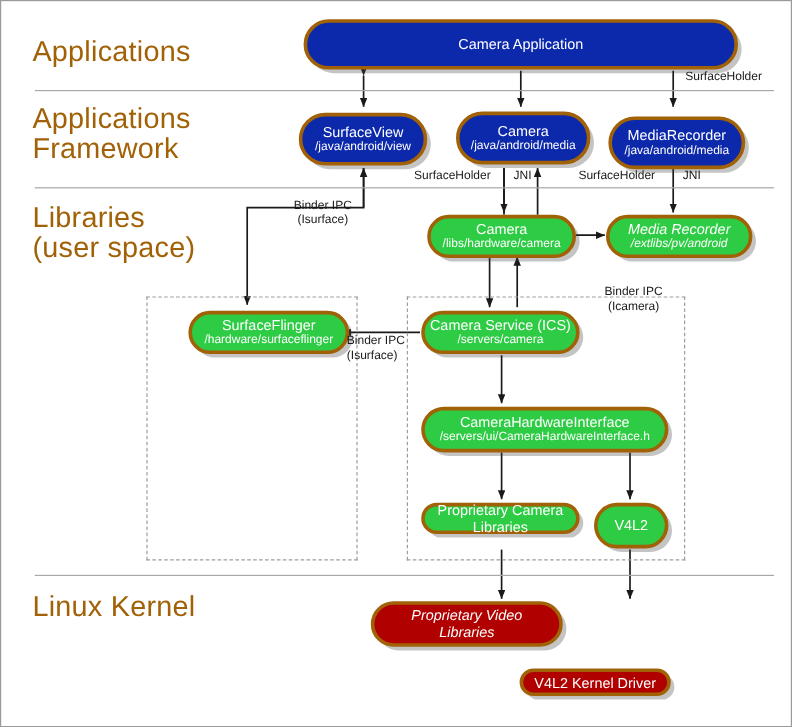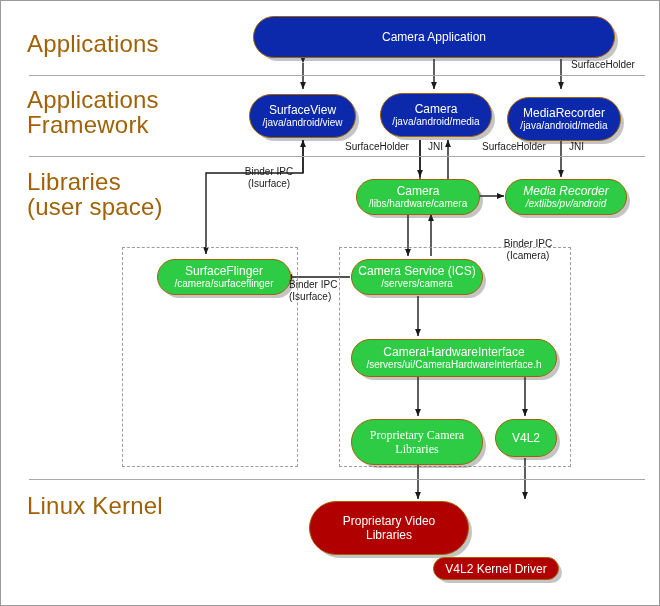--- a/index.html
+++ b/index.html
@@ -57,21 +57,21 @@
   .node {
     position: absolute;
     box-sizing: border-box;
     border-radius: 999px;
     color: #ffffff;
     display: flex;
     flex-direction: column;
     align-items: center;
     justify-content: center;
     text-align: right;
-    border: 1px solid #a16207;
+    border: 3px solid #a16207;
     box-shadow: 4px 4px 0 -1px rgba(60,60,60,0.30);
     z-index: 5;
   }
   .node .t1 {
     font-size: 12px;
     line-height: 14px;
   }
   .node .t2 {
     font-size: 10px;
     line-height: 12px;
@@ -186,43 +186,43 @@
     <span class="t2">/libs/hardware/camera</span>
   </div>
 
   <div class="node green" style="left:504px; top:178px; width:122px; height:36px;font-style:italic;">
     <span class="t1">Media Recorder</span>
     <span class="t2">/extlibs/pv/android</span>
   </div>
 
   <div class="node green" style="left:156px; top:258px; width:134px; height:36px;">
     <span class="t1">SurfaceFlinger</span>
-    <span class="t2">/camera/surfaceflinger</span>
+    <span class="t2">/hardware/surfaceflinger</span>
   </div>
 
   <div class="node green" style="left:350px; top:338px; width:206px; height:38px;">
     <span class="t1">CameraHardwareInterface</span>
     <span class="t2">/servers/ui/CameraHardwareInterface.h</span>
   </div>
 
   <div class="node green" style="left:350px; top:258px; width:132px; height:36px;">
     <span class="t1">Camera Service (ICS)</span>
     <span class="t2">/servers/camera</span>
   </div>
 
-  <div class="node green" style="left:350px; top:418px; width:132px; height:46px;font-family:Liberation Serif, serif;">
+  <div class="node green" style="left:350px; top:418px; width:132px; height:26px;">
     <span class="t1">Proprietary Camera</span>
     <span class="t1">Libraries</span>
   </div>
 
   <div class="node green" style="left:494px; top:418px; width:62px; height:38px;">
     <span class="t1">V4L2</span>
   </div>
 
-  <div class="node red" style="left:308px; top:500px; width:160px; height:54px;">
+  <div class="node red" style="left:308px; top:500px; width:160px; height:38px;font-style:italic;">
     <span class="t1">Proprietary Video</span>
     <span class="t1">Libraries</span>
   </div>
 
 
   <div class="node red" style="left:432px; top:556px; width:126px; height:23px;">
     <span class="t1">V4L2 Kernel Driver</span>
   </div>
 
   <div class="edge-label" style="left:570px; top:58px;">SurfaceHolder</div>

